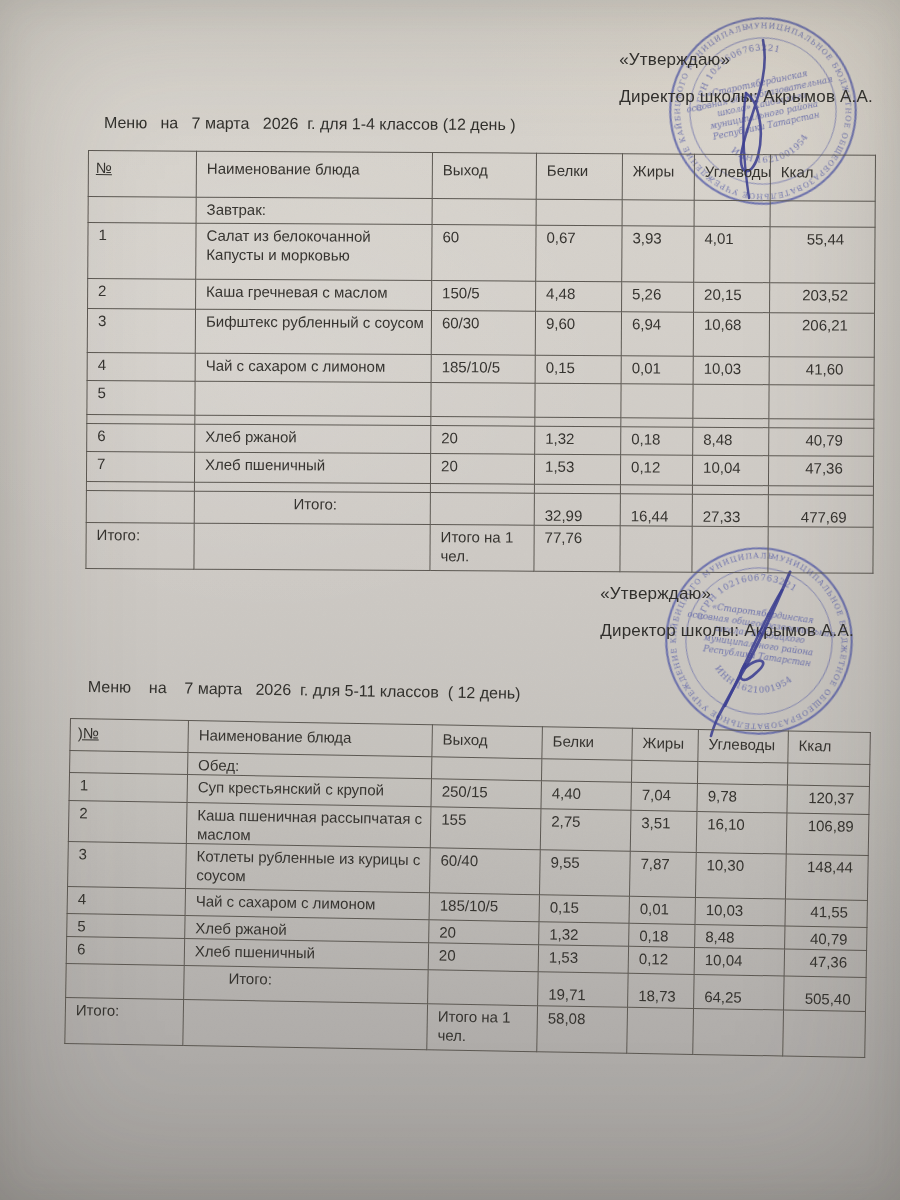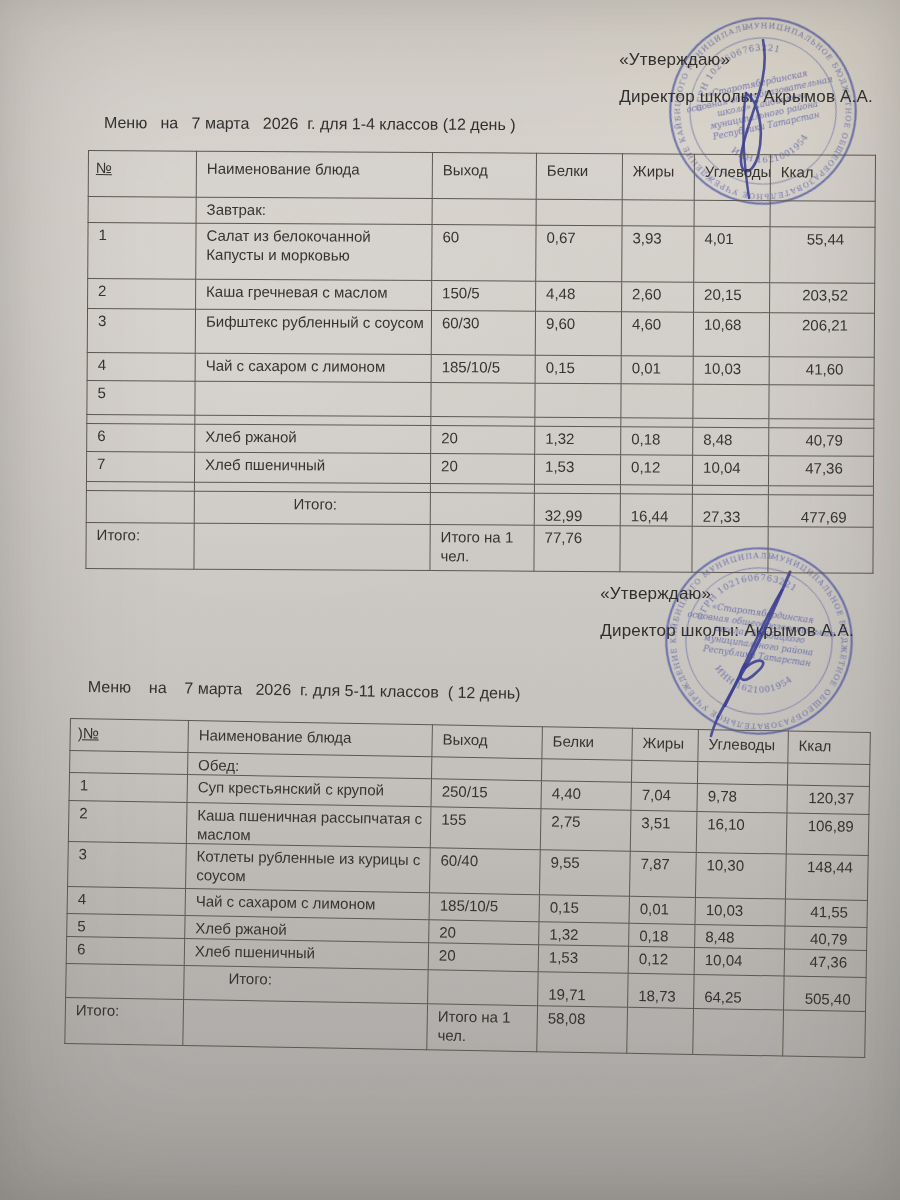--- a/index.html
+++ b/index.html
@@ -191,30 +191,30 @@
             <td class="c-protein">0,67</td>
             <td class="c-fat">3,93</td>
             <td class="c-carbs">4,01</td>
             <td class="c-kcal">55,44</td>
           </tr>
           <tr>
             <td class="c-num">2</td>
             <td class="c-name">Каша  гречневая  с  маслом</td>
             <td class="c-out">150/5</td>
             <td class="c-protein">4,48</td>
-            <td class="c-fat">2,60</td>
+            <td class="c-fat">5,26</td>
             <td class="c-carbs">20,15</td>
             <td class="c-kcal">203,52</td>
           </tr>
           <tr>
             <td class="c-num">3</td>
             <td class="c-name">Бифштекс рубленный с соусом</td>
             <td class="c-out">60/30</td>
             <td class="c-protein">9,60</td>
-            <td class="c-fat">4,60</td>
+            <td class="c-fat">6,94</td>
             <td class="c-carbs">10,68</td>
             <td class="c-kcal">206,21</td>
           </tr>
           <tr>
             <td class="c-num">4</td>
             <td class="c-name">Чай с сахаром с лимоном</td>
             <td class="c-out">185/10/5</td>
             <td class="c-protein">0,15</td>
             <td class="c-fat">0,01</td>
             <td class="c-carbs">10,03</td>

